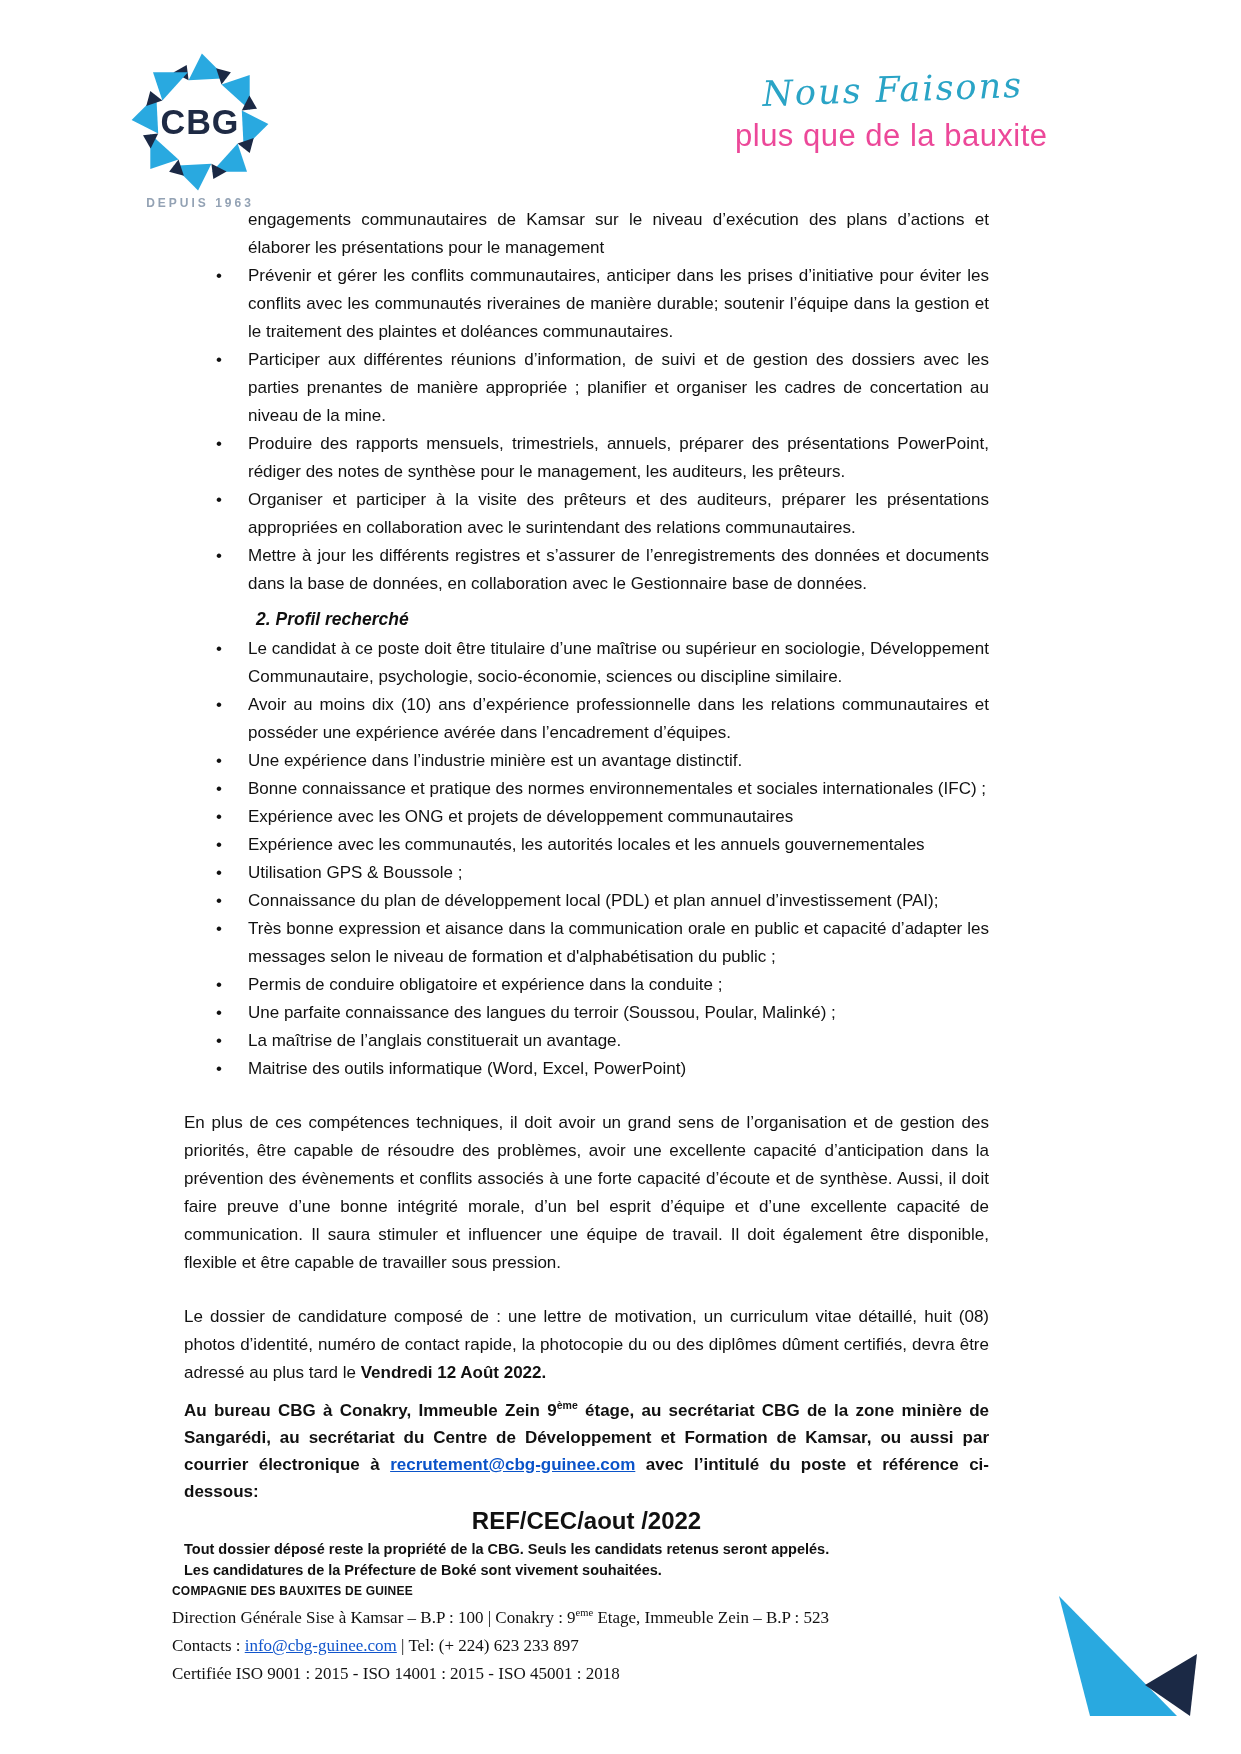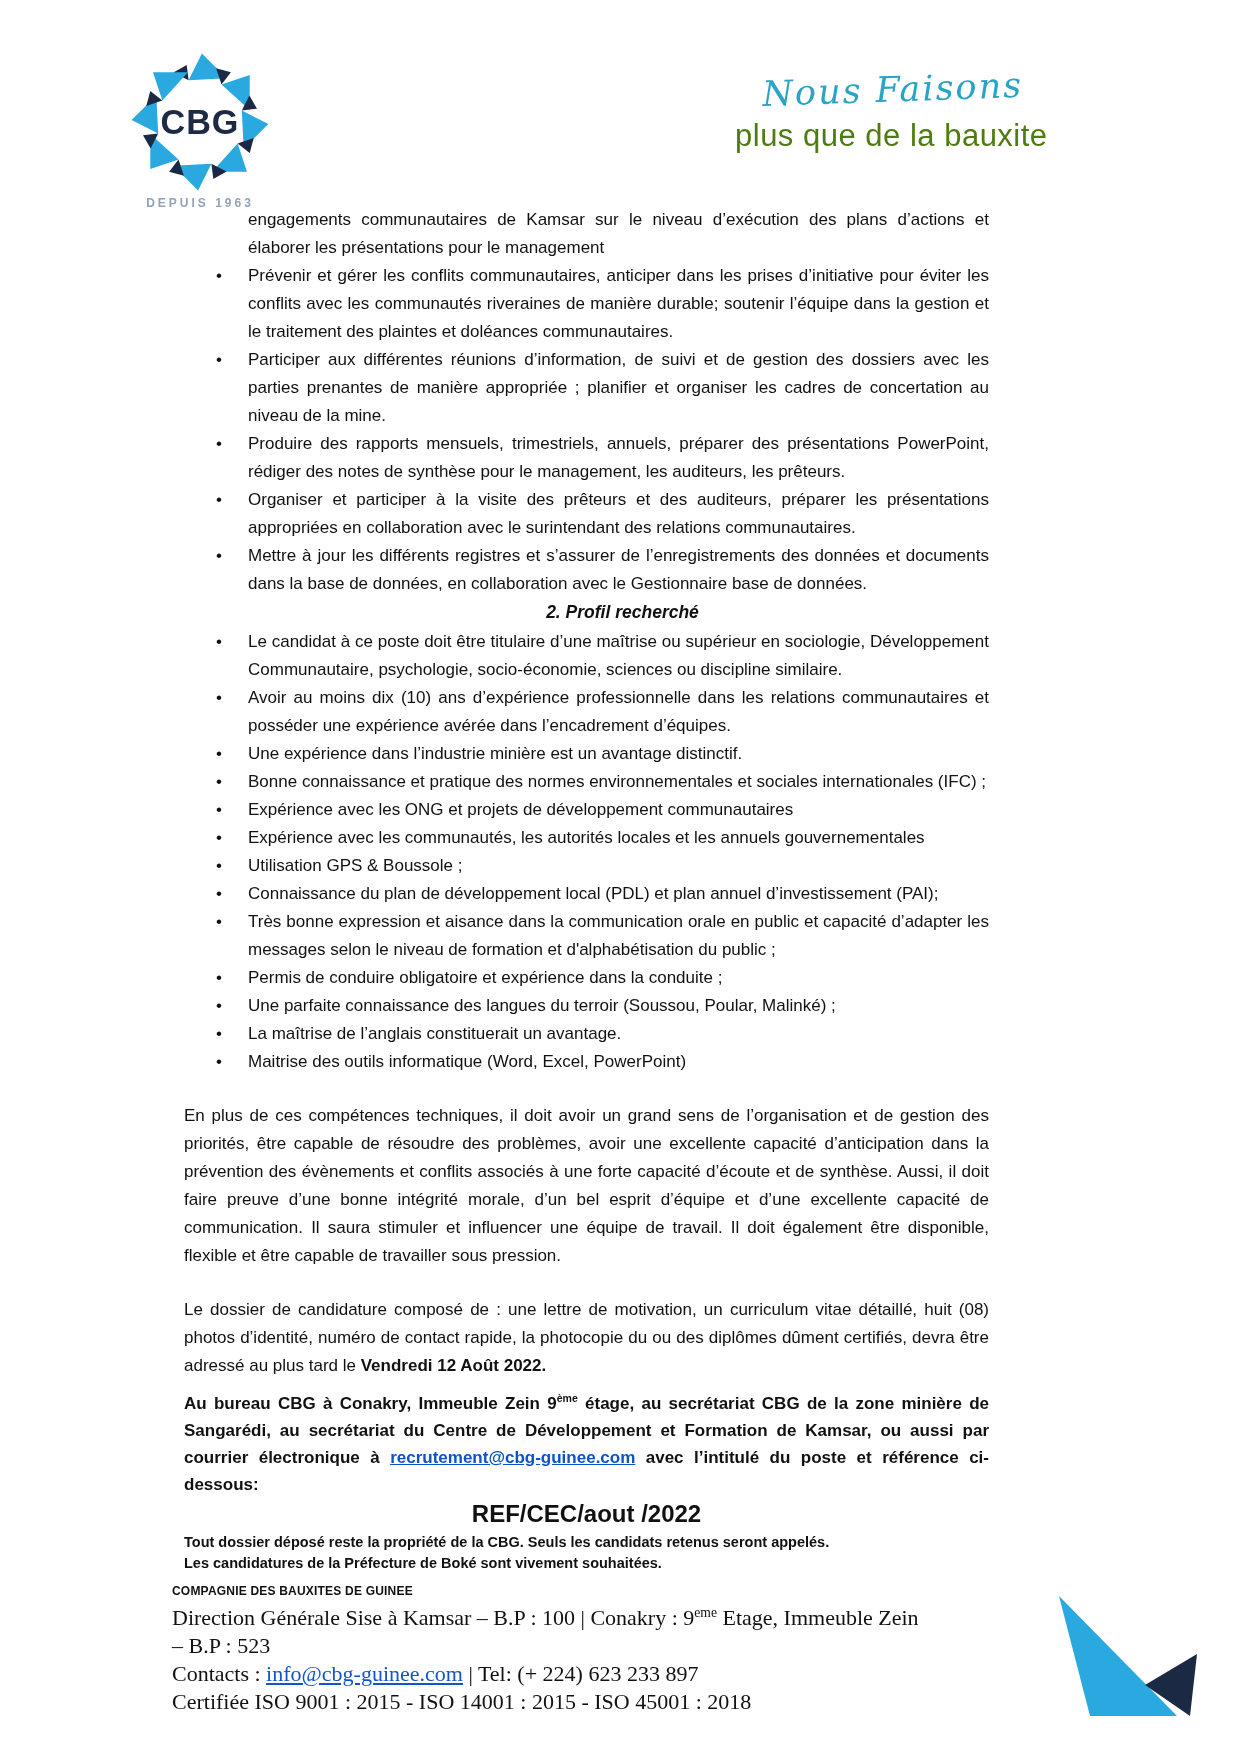--- a/index.html
+++ b/index.html
@@ -22,51 +22,51 @@
   }
   .tagline { position:absolute; left:735px; top:74px; width:360px; }
   .tagline-script {
     font-family:"DejaVu Serif", serif; font-style:italic;
     font-size:35px; color:#2aa4c6; letter-spacing:2px;
     transform:rotate(-2deg); transform-origin:left bottom;
     margin-left:28px;
   }
   .tagline-main {
     margin-top:4px;
-    font-size:31px; color:#4d7c0f; letter-spacing:0.5px; font-weight:normal;
+    font-size:31px; color:#ec4899; letter-spacing:0.5px; font-weight:normal;
   }
 
   
   .content {
     position:absolute; left:184px; top:206px; width:805px;
     font-size:17px; line-height:28px;
   }
   .li { position:relative; padding-left:64px; text-align:justify; }
   .li::before { content:"\2022"; position:absolute; left:32px; top:0; font-size:17px; }
   .li.no-bullet::before { content:none; }
 
   .section-heading {
-    padding-left:72px; margin-top:0; margin-bottom:2px;
-    font-weight:bold; font-style:italic; font-size:17.5px;text-align:center;
+    padding-left:72px; margin-top:7px; margin-bottom:2px;
+    font-weight:bold; font-style:italic; font-size:17.5px;
   }
 
   .para { text-align:justify; margin-top:26px; }
   .para-bold { text-align:justify; margin-top:10px; font-weight:bold; line-height:27px; }
   .email-link { color:#0a53c9; text-decoration:underline; font-weight:bold; }
   .ref-line { text-align:center; font-weight:bold; font-size:24px; margin-top:2px; }
   .notes { margin-top:4px; font-size:14.5px; font-weight:bold; line-height:21px; }
 
   sup { font-size:0.62em; vertical-align:super; line-height:0; }
 
   
   .footer { position:absolute; left:172px; top:1584px; width:760px; }
   .footer-company { font-weight:bold; font-size:12px; color:#111; letter-spacing:0.2px; }
   .footer-lines {
     margin-top:6px;
-    font-family:"Liberation Serif", serif; font-size:22px; line-height:28px; color:#111;
+    font-family:"Liberation Serif", serif; font-size:17px; line-height:28px; color:#111;
   }
   .footer-email { color:#1155cc; }
   .footer-mark { position:absolute; left:1040px; top:1580px; width:170px; height:145px; }
 </style>
 </head>
 <body>
 
 <div class="page">
 
   <div class="logo-wrap">

